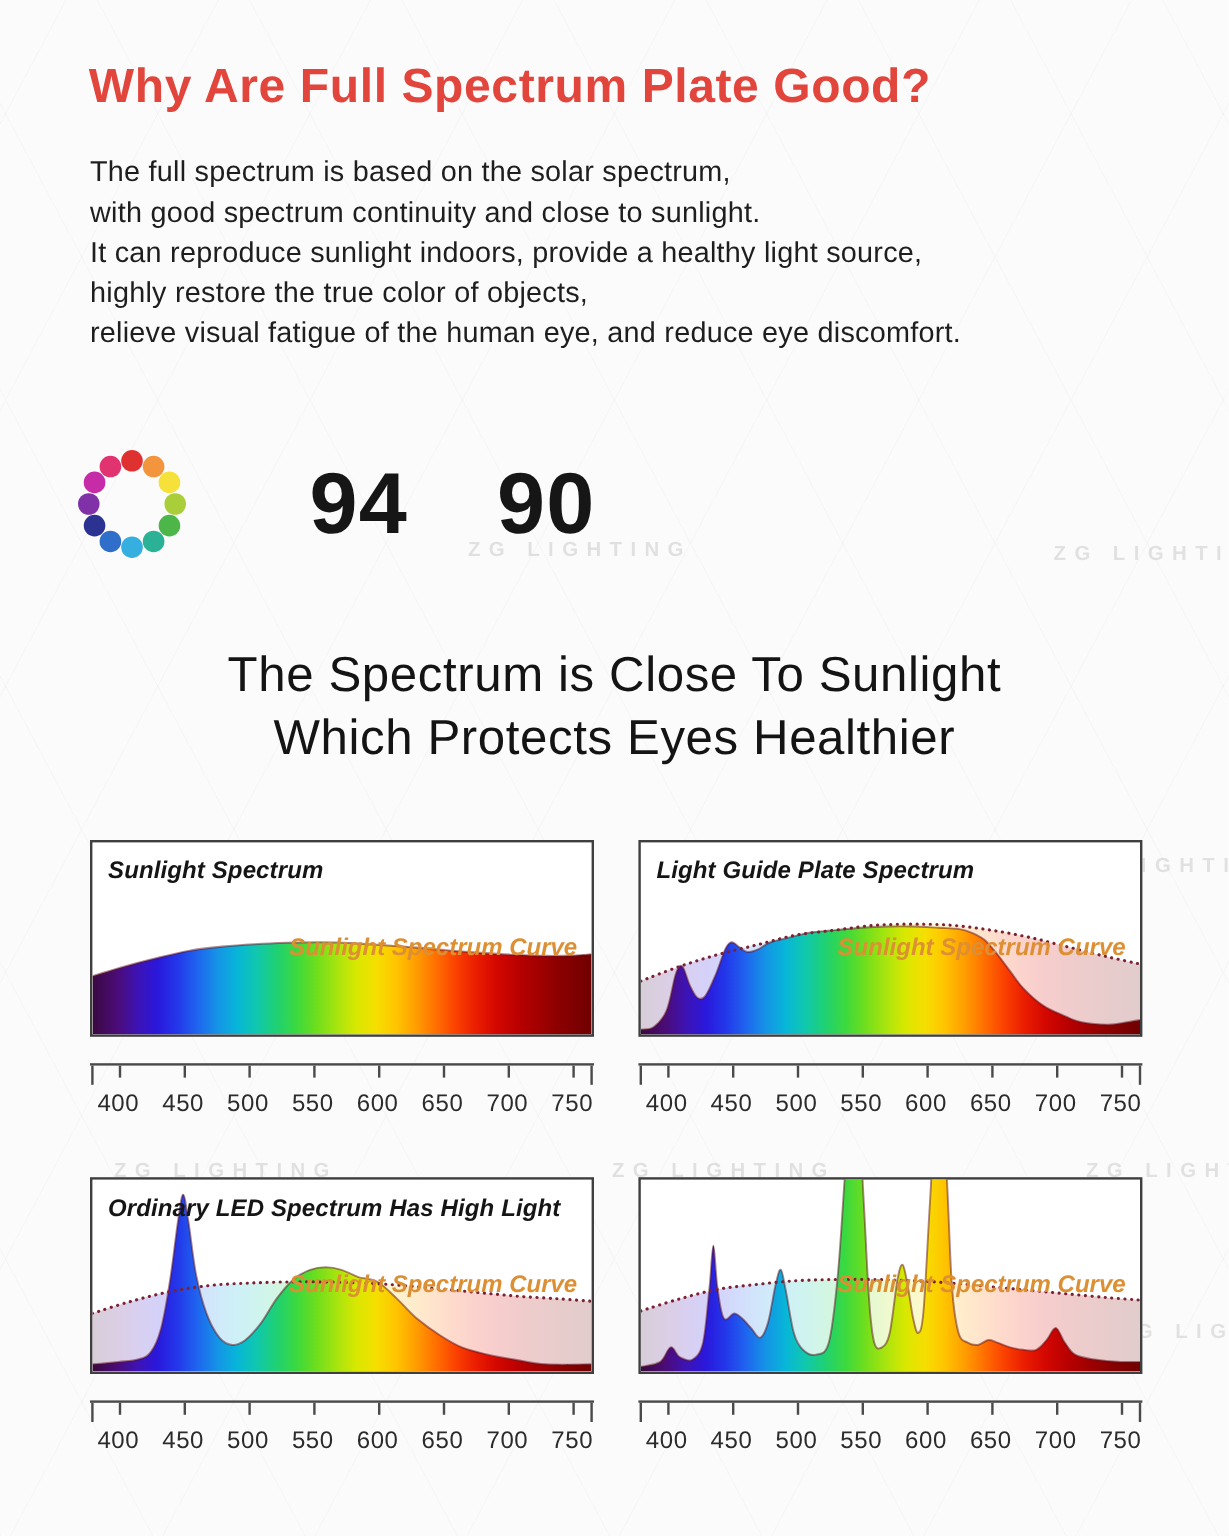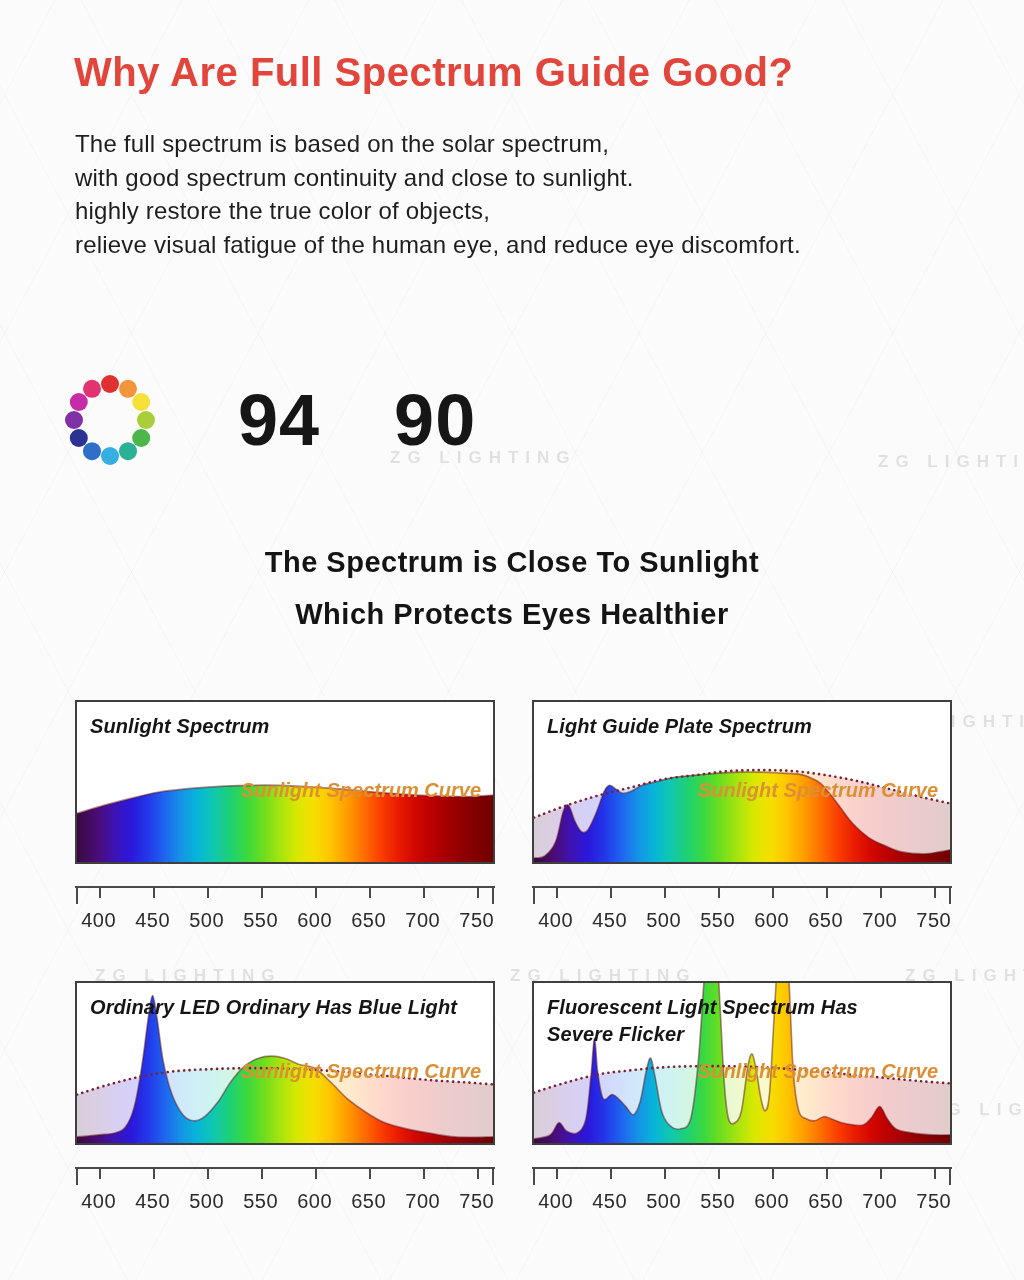--- a/index.html
+++ b/index.html
@@ -9,28 +9,28 @@
     background-image:
       repeating-linear-gradient(62deg, rgba(0,0,0,0.018) 0 1px, transparent 1px 112px),
       repeating-linear-gradient(-62deg, rgba(0,0,0,0.018) 0 1px, transparent 1px 112px);}
   .wm{position:absolute;font-size:17px;letter-spacing:7px;font-weight:600;color:#000;opacity:0.10;white-space:nowrap;pointer-events:none;}
   .main-title{position:absolute;left:74px;top:50px;margin:0;font-size:40px;font-weight:700;letter-spacing:0.5px;color:#e2453c;}
   .intro{position:absolute;left:75px;top:127px;font-size:24px;line-height:33.5px;letter-spacing:0.2px;color:#1e1e1e;}
   .metrics-row{position:absolute;left:62px;top:372px;display:flex;align-items:center;}
   .wheel{width:96px;height:96px;display:block;}
   .cri-text{margin-left:16px;font-size:19px;line-height:25px;font-weight:500;color:#1c1c1c;}
   .metric{display:flex;align-items:center;}
-  .m-r9{margin-left:80px;}
+  .m-r9{margin-left:100px;}
   .m-r12{margin-left:74px;}
   .big-num{font-size:72px;font-weight:700;color:#161616;letter-spacing:1px;line-height:72px;}
   .metric-sub{margin-left:16px;}
   .metric-index{font-size:19px;color:#222;margin-bottom:3px;}
   .metric-label{font-size:21px;font-weight:700;color:#161616;}
   .section-heading{position:absolute;left:0;top:536px;width:100%;margin:0;text-align:center;
-    font-size:29px;font-weight:700;letter-spacing:0.5px;line-height:52px;color:#141414;}
+    font-size:41px;font-weight:400;letter-spacing:0.5px;line-height:52px;color:#141414;}
   .charts-grid{position:absolute;left:75px;top:700px;display:grid;
     grid-template-columns:420px 420px;column-gap:37px;row-gap:45px;}
   .chart{margin:0;width:420px;}
   .chart-box{position:relative;width:420px;height:164px;box-sizing:border-box;
     border:2px solid #3f3f3f;background:#fff;overflow:hidden;font-style:italic;}
   .chart-box svg.spectrum{position:absolute;left:0;bottom:0;display:block;z-index:1;}
   .chart-title{position:absolute;top:11px;left:13px;z-index:3;font-size:20px;font-weight:700;
     letter-spacing:0.1px;line-height:27px;color:#151515;}
   .curve-label{position:absolute;top:48%;right:12px;z-index:3;font-size:20px;font-weight:700;color:#dd8f33;white-space:nowrap;}
   .axis{position:relative;width:420px;height:50px;margin-top:22px;}
@@ -46,25 +46,26 @@
   <span class="wm" style="left:390px;top:448px;">ZG LIGHTING</span>
   <span class="wm" style="left:878px;top:452px;">ZG LIGHTING</span>
   <span class="wm" style="left:884px;top:712px;">ZG LIGHTING</span>
   <span class="wm" style="left:95px;top:966px;">ZG LIGHTING</span>
   <span class="wm" style="left:510px;top:966px;">ZG LIGHTING</span>
   <span class="wm" style="left:905px;top:966px;">ZG LIGHTING</span>
   <span class="wm" style="left:140px;top:1100px;">ZG LIGHTING</span>
   <span class="wm" style="left:555px;top:1100px;">ZG LIGHTING</span>
   <span class="wm" style="left:930px;top:1100px;">ZG LIGHTING</span>
 
-  <h1 class="main-title">Why Are Full Spectrum Guide Good?</h1>
+  <h1 class="main-title">Why Are Full Spectrum Plate Good?</h1>
 
   <div class="intro">
     <div>The full spectrum is based on the solar spectrum,</div>
     <div>with good spectrum continuity and close to sunlight.</div>
+    <div>It can reproduce sunlight indoors, provide a healthy light source,</div>
     <div>highly restore the true color of objects,</div>
     <div>relieve visual fatigue of the human eye, and reduce eye discomfort.</div>
   </div>
 
   <div class="metrics-row">
     <div class="metric">
       <svg class="wheel" viewBox="0 0 96 96">
           <circle cx="48.0" cy="12.0" r="9" fill="#e03131"></circle>
           <circle cx="66.0" cy="16.8" r="9" fill="#f2953c"></circle>
           <circle cx="79.2" cy="30.0" r="9" fill="#f5e13a"></circle>
@@ -250,21 +251,21 @@
                 <stop offset="93%" stop-color="#8e0000"></stop>
                 <stop offset="100%" stop-color="#700000"></stop>
               </linearGradient>
             </defs>
             <path d="M 0.0 153.5 C 5.4 151.8, 21.6 146.4, 32.4 143.4 C 43.2 140.4, 54.0 137.5, 64.8 135.3 C 75.6 133.2, 86.4 131.5, 97.2 130.3 C 108.1 129.1, 118.9 128.8, 129.7 128.3 C 140.5 127.8, 151.3 127.4, 162.1 127.3 C 172.9 127.1, 183.7 127.1, 194.5 127.3 C 205.3 127.4, 216.1 127.8, 226.9 128.3 C 237.7 128.8, 248.5 129.4, 259.3 130.3 C 270.1 131.1, 280.9 132.3, 291.7 133.3 C 302.5 134.3, 313.4 135.3, 324.2 136.4 C 335.0 137.4, 345.8 138.5, 356.6 139.4 C 367.4 140.2, 379.1 140.7, 389.0 141.4 C 398.9 142.1, 411.5 143.1, 416.0 143.4 L 416 202 L 0 202 Z" fill="url(#grad2)" fill-opacity="0.2"></path>
             <path d="M 0.0 195.9 C 3.6 195.6, 15.3 194.6, 21.6 193.9 C 27.9 193.2, 33.3 193.2, 37.8 191.9 C 42.3 190.6, 45.4 190.2, 48.6 185.8 C 51.9 181.5, 54.6 175.7, 57.3 165.6 C 60.0 155.5, 62.5 140.1, 64.8 125.2 C 67.2 110.4, 69.5 88.5, 71.3 76.8 C 73.1 65.0, 74.2 54.5, 75.6 54.5 C 77.1 54.5, 78.2 65.7, 80.0 76.8 C 81.8 87.9, 83.9 108.4, 86.4 121.2 C 89.0 134.0, 91.8 144.8, 95.1 153.5 C 98.3 162.3, 102.3 169.3, 105.9 173.7 C 109.5 178.1, 113.1 179.4, 116.7 179.8 C 120.3 180.1, 123.5 178.8, 127.5 175.7 C 131.5 172.7, 136.1 167.3, 140.5 161.6 C 144.8 155.9, 148.9 147.5, 153.4 141.4 C 157.9 135.3, 162.8 129.3, 167.5 125.2 C 172.2 121.2, 177.0 118.8, 181.5 117.2 C 186.0 115.5, 190.2 115.1, 194.5 115.1 C 198.8 115.1, 203.0 115.8, 207.5 117.2 C 212.0 118.5, 216.5 121.5, 221.5 123.2 C 226.5 124.9, 232.3 124.2, 237.7 127.3 C 243.1 130.3, 248.5 136.3, 253.9 141.4 C 259.3 146.4, 264.2 152.5, 270.1 157.6 C 276.1 162.6, 283.3 167.7, 289.6 171.7 C 295.9 175.7, 301.3 179.1, 307.9 181.8 C 314.6 184.5, 322.4 186.2, 329.6 187.9 C 336.8 189.5, 343.1 190.6, 351.2 191.9 C 359.3 193.2, 367.4 195.3, 378.2 195.9 C 389.0 196.6, 409.7 195.9, 416.0 195.9 L 416 202 L 0 202 Z" fill="url(#grad2)"></path>
             <path d="M 0.0 195.9 C 3.6 195.6, 15.3 194.6, 21.6 193.9 C 27.9 193.2, 33.3 193.2, 37.8 191.9 C 42.3 190.6, 45.4 190.2, 48.6 185.8 C 51.9 181.5, 54.6 175.7, 57.3 165.6 C 60.0 155.5, 62.5 140.1, 64.8 125.2 C 67.2 110.4, 69.5 88.5, 71.3 76.8 C 73.1 65.0, 74.2 54.5, 75.6 54.5 C 77.1 54.5, 78.2 65.7, 80.0 76.8 C 81.8 87.9, 83.9 108.4, 86.4 121.2 C 89.0 134.0, 91.8 144.8, 95.1 153.5 C 98.3 162.3, 102.3 169.3, 105.9 173.7 C 109.5 178.1, 113.1 179.4, 116.7 179.8 C 120.3 180.1, 123.5 178.8, 127.5 175.7 C 131.5 172.7, 136.1 167.3, 140.5 161.6 C 144.8 155.9, 148.9 147.5, 153.4 141.4 C 157.9 135.3, 162.8 129.3, 167.5 125.2 C 172.2 121.2, 177.0 118.8, 181.5 117.2 C 186.0 115.5, 190.2 115.1, 194.5 115.1 C 198.8 115.1, 203.0 115.8, 207.5 117.2 C 212.0 118.5, 216.5 121.5, 221.5 123.2 C 226.5 124.9, 232.3 124.2, 237.7 127.3 C 243.1 130.3, 248.5 136.3, 253.9 141.4 C 259.3 146.4, 264.2 152.5, 270.1 157.6 C 276.1 162.6, 283.3 167.7, 289.6 171.7 C 295.9 175.7, 301.3 179.1, 307.9 181.8 C 314.6 184.5, 322.4 186.2, 329.6 187.9 C 336.8 189.5, 343.1 190.6, 351.2 191.9 C 359.3 193.2, 367.4 195.3, 378.2 195.9 C 389.0 196.6, 409.7 195.9, 416.0 195.9" fill="none" stroke="rgba(95,18,30,0.5)" stroke-width="1.6"></path>
             <path d="M 0.0 153.5 C 5.4 151.8, 21.6 146.4, 32.4 143.4 C 43.2 140.4, 54.0 137.5, 64.8 135.3 C 75.6 133.2, 86.4 131.5, 97.2 130.3 C 108.1 129.1, 118.9 128.8, 129.7 128.3 C 140.5 127.8, 151.3 127.4, 162.1 127.3 C 172.9 127.1, 183.7 127.1, 194.5 127.3 C 205.3 127.4, 216.1 127.8, 226.9 128.3 C 237.7 128.8, 248.5 129.4, 259.3 130.3 C 270.1 131.1, 280.9 132.3, 291.7 133.3 C 302.5 134.3, 313.4 135.3, 324.2 136.4 C 335.0 137.4, 345.8 138.5, 356.6 139.4 C 367.4 140.2, 379.1 140.7, 389.0 141.4 C 398.9 142.1, 411.5 143.1, 416.0 143.4" fill="none" stroke="#7c2132" stroke-width="2.6" stroke-linecap="round" stroke-dasharray="0.1 5.4"></path>
           </svg>
         <div class="chart-title">
-            <div>Ordinary LED Ordinary Has Blue Light</div>
+            <div>Ordinary LED Spectrum Has High Light</div>
           </div>
         <div class="curve-label">Sunlight Spectrum Curve</div>
       </div>
       <div class="axis">
           <div class="axline"></div>
           <div class="tick" style="left:1px;height:16px;"></div>
           <div class="tick" style="left:417px;height:16px;"></div>
           <div class="tick" style="left:23.6px;height:10px;"></div>
           <div class="axlbl" style="left:-6.4px;">400</div>
           <div class="tick" style="left:77.6px;height:10px;"></div>
@@ -313,24 +314,20 @@
                 <stop offset="86%" stop-color="#b50000"></stop>
                 <stop offset="93%" stop-color="#8e0000"></stop>
                 <stop offset="100%" stop-color="#700000"></stop>
               </linearGradient>
             </defs>
             <path d="M 0.0 151.5 C 5.4 149.8, 21.6 144.4, 32.4 141.4 C 43.2 138.4, 54.0 135.3, 64.8 133.3 C 75.6 131.3, 86.4 130.5, 97.2 129.3 C 108.1 128.1, 118.9 126.9, 129.7 126.3 C 140.5 125.6, 151.3 125.4, 162.1 125.2 C 172.9 125.1, 183.7 125.1, 194.5 125.2 C 205.3 125.4, 216.1 125.7, 226.9 126.3 C 237.7 126.8, 248.5 127.4, 259.3 128.3 C 270.1 129.1, 280.9 130.3, 291.7 131.3 C 302.5 132.3, 313.4 133.3, 324.2 134.3 C 335.0 135.3, 345.8 136.3, 356.6 137.4 C 367.4 138.4, 379.1 139.5, 389.0 140.4 C 398.9 141.2, 411.5 142.1, 416.0 142.4 L 416 202 L 0 202 Z" fill="url(#grad3)" fill-opacity="0.2"></path>
             <path d="M 0.0 198.0 C 2.7 197.3, 12.1 196.6, 16.2 193.9 C 20.3 191.2, 22.2 182.5, 24.9 181.8 C 27.6 181.1, 29.4 188.2, 32.4 189.9 C 35.5 191.6, 40.0 193.9, 43.2 191.9 C 46.5 189.9, 49.5 187.9, 51.9 177.8 C 54.2 167.7, 55.8 144.8, 57.3 131.3 C 58.7 117.8, 59.4 97.0, 60.5 97.0 C 61.6 97.0, 62.3 121.2, 63.8 131.3 C 65.2 141.4, 66.8 153.9, 69.2 157.6 C 71.5 161.3, 75.3 153.5, 77.8 153.5 C 80.3 153.5, 81.9 155.5, 84.3 157.6 C 86.6 159.6, 89.3 162.9, 91.8 165.6 C 94.4 168.3, 97.1 174.4, 99.4 173.7 C 101.7 173.0, 103.7 169.0, 105.9 161.6 C 108.1 154.2, 110.6 136.7, 112.4 129.3 C 114.2 121.9, 115.3 116.2, 116.7 117.2 C 118.1 118.2, 119.2 126.6, 121.0 135.3 C 122.8 144.1, 125.2 161.6, 127.5 169.7 C 129.8 177.8, 132.0 180.8, 135.1 183.8 C 138.1 186.8, 142.3 188.9, 145.9 187.9 C 149.5 186.8, 153.6 188.9, 156.7 177.8 C 159.7 166.6, 161.9 145.8, 164.2 121.2 C 166.6 96.6, 168.9 51.8, 170.7 30.3 C 172.5 8.8, 173.2 -1.7, 175.0 -8.1 C 176.8 -14.5, 179.7 -19.5, 181.5 -8.1 C 183.3 3.4, 184.4 35.7, 185.8 60.6 C 187.3 85.5, 188.7 121.9, 190.2 141.4 C 191.6 160.9, 192.7 171.0, 194.5 177.8 C 196.3 184.5, 198.8 183.1, 201.0 181.8 C 203.1 180.5, 205.3 179.1, 207.5 169.7 C 209.6 160.3, 212.1 134.7, 213.9 125.2 C 215.7 115.8, 216.8 112.1, 218.3 113.1 C 219.7 114.1, 221.1 123.9, 222.6 131.3 C 224.0 138.7, 225.5 151.2, 226.9 157.6 C 228.3 164.0, 229.8 170.7, 231.2 169.7 C 232.7 168.7, 233.9 169.7, 235.6 151.5 C 237.2 133.3, 239.3 87.2, 241.0 60.6 C 242.6 34.0, 243.7 3.4, 245.3 -8.1 C 246.9 -19.5, 249.1 -16.2, 250.7 -8.1 C 252.3 -0.0, 253.6 17.2, 255.0 40.4 C 256.4 63.6, 257.7 109.8, 259.3 131.3 C 260.9 152.8, 262.6 161.9, 264.7 169.7 C 266.9 177.4, 269.6 176.1, 272.3 177.8 C 275.0 179.4, 278.1 180.1, 280.9 179.8 C 283.8 179.4, 286.9 176.1, 289.6 175.7 C 292.3 175.4, 294.1 176.8, 297.1 177.8 C 300.2 178.8, 304.3 180.8, 307.9 181.8 C 311.5 182.8, 315.2 183.5, 318.8 183.8 C 322.4 184.2, 326.3 185.2, 329.6 183.8 C 332.8 182.5, 335.5 178.8, 338.2 175.7 C 340.9 172.7, 343.2 165.3, 345.8 165.6 C 348.3 166.0, 350.6 174.1, 353.3 177.8 C 356.0 181.5, 357.8 185.5, 362.0 187.9 C 366.1 190.2, 371.9 190.9, 378.2 191.9 C 384.5 192.9, 393.5 193.6, 399.8 193.9 C 406.1 194.3, 413.3 193.9, 416.0 193.9 L 416 202 L 0 202 Z" fill="url(#grad3)"></path>
             <path d="M 0.0 198.0 C 2.7 197.3, 12.1 196.6, 16.2 193.9 C 20.3 191.2, 22.2 182.5, 24.9 181.8 C 27.6 181.1, 29.4 188.2, 32.4 189.9 C 35.5 191.6, 40.0 193.9, 43.2 191.9 C 46.5 189.9, 49.5 187.9, 51.9 177.8 C 54.2 167.7, 55.8 144.8, 57.3 131.3 C 58.7 117.8, 59.4 97.0, 60.5 97.0 C 61.6 97.0, 62.3 121.2, 63.8 131.3 C 65.2 141.4, 66.8 153.9, 69.2 157.6 C 71.5 161.3, 75.3 153.5, 77.8 153.5 C 80.3 153.5, 81.9 155.5, 84.3 157.6 C 86.6 159.6, 89.3 162.9, 91.8 165.6 C 94.4 168.3, 97.1 174.4, 99.4 173.7 C 101.7 173.0, 103.7 169.0, 105.9 161.6 C 108.1 154.2, 110.6 136.7, 112.4 129.3 C 114.2 121.9, 115.3 116.2, 116.7 117.2 C 118.1 118.2, 119.2 126.6, 121.0 135.3 C 122.8 144.1, 125.2 161.6, 127.5 169.7 C 129.8 177.8, 132.0 180.8, 135.1 183.8 C 138.1 186.8, 142.3 188.9, 145.9 187.9 C 149.5 186.8, 153.6 188.9, 156.7 177.8 C 159.7 166.6, 161.9 145.8, 164.2 121.2 C 166.6 96.6, 168.9 51.8, 170.7 30.3 C 172.5 8.8, 173.2 -1.7, 175.0 -8.1 C 176.8 -14.5, 179.7 -19.5, 181.5 -8.1 C 183.3 3.4, 184.4 35.7, 185.8 60.6 C 187.3 85.5, 188.7 121.9, 190.2 141.4 C 191.6 160.9, 192.7 171.0, 194.5 177.8 C 196.3 184.5, 198.8 183.1, 201.0 181.8 C 203.1 180.5, 205.3 179.1, 207.5 169.7 C 209.6 160.3, 212.1 134.7, 213.9 125.2 C 215.7 115.8, 216.8 112.1, 218.3 113.1 C 219.7 114.1, 221.1 123.9, 222.6 131.3 C 224.0 138.7, 225.5 151.2, 226.9 157.6 C 228.3 164.0, 229.8 170.7, 231.2 169.7 C 232.7 168.7, 233.9 169.7, 235.6 151.5 C 237.2 133.3, 239.3 87.2, 241.0 60.6 C 242.6 34.0, 243.7 3.4, 245.3 -8.1 C 246.9 -19.5, 249.1 -16.2, 250.7 -8.1 C 252.3 -0.0, 253.6 17.2, 255.0 40.4 C 256.4 63.6, 257.7 109.8, 259.3 131.3 C 260.9 152.8, 262.6 161.9, 264.7 169.7 C 266.9 177.4, 269.6 176.1, 272.3 177.8 C 275.0 179.4, 278.1 180.1, 280.9 179.8 C 283.8 179.4, 286.9 176.1, 289.6 175.7 C 292.3 175.4, 294.1 176.8, 297.1 177.8 C 300.2 178.8, 304.3 180.8, 307.9 181.8 C 311.5 182.8, 315.2 183.5, 318.8 183.8 C 322.4 184.2, 326.3 185.2, 329.6 183.8 C 332.8 182.5, 335.5 178.8, 338.2 175.7 C 340.9 172.7, 343.2 165.3, 345.8 165.6 C 348.3 166.0, 350.6 174.1, 353.3 177.8 C 356.0 181.5, 357.8 185.5, 362.0 187.9 C 366.1 190.2, 371.9 190.9, 378.2 191.9 C 384.5 192.9, 393.5 193.6, 399.8 193.9 C 406.1 194.3, 413.3 193.9, 416.0 193.9" fill="none" stroke="rgba(95,18,30,0.5)" stroke-width="1.6"></path>
             <path d="M 0.0 151.5 C 5.4 149.8, 21.6 144.4, 32.4 141.4 C 43.2 138.4, 54.0 135.3, 64.8 133.3 C 75.6 131.3, 86.4 130.5, 97.2 129.3 C 108.1 128.1, 118.9 126.9, 129.7 126.3 C 140.5 125.6, 151.3 125.4, 162.1 125.2 C 172.9 125.1, 183.7 125.1, 194.5 125.2 C 205.3 125.4, 216.1 125.7, 226.9 126.3 C 237.7 126.8, 248.5 127.4, 259.3 128.3 C 270.1 129.1, 280.9 130.3, 291.7 131.3 C 302.5 132.3, 313.4 133.3, 324.2 134.3 C 335.0 135.3, 345.8 136.3, 356.6 137.4 C 367.4 138.4, 379.1 139.5, 389.0 140.4 C 398.9 141.2, 411.5 142.1, 416.0 142.4" fill="none" stroke="#7c2132" stroke-width="2.6" stroke-linecap="round" stroke-dasharray="0.1 5.4"></path>
           </svg>
-        <div class="chart-title">
-            <div>Fluorescent Light Spectrum Has</div>
-            <div>Severe Flicker</div>
-          </div>
         <div class="curve-label">Sunlight Spectrum Curve</div>
       </div>
       <div class="axis">
           <div class="axline"></div>
           <div class="tick" style="left:1px;height:16px;"></div>
           <div class="tick" style="left:417px;height:16px;"></div>
           <div class="tick" style="left:23.6px;height:10px;"></div>
           <div class="axlbl" style="left:-6.4px;">400</div>
           <div class="tick" style="left:77.6px;height:10px;"></div>
           <div class="axlbl" style="left:47.6px;">450</div>

